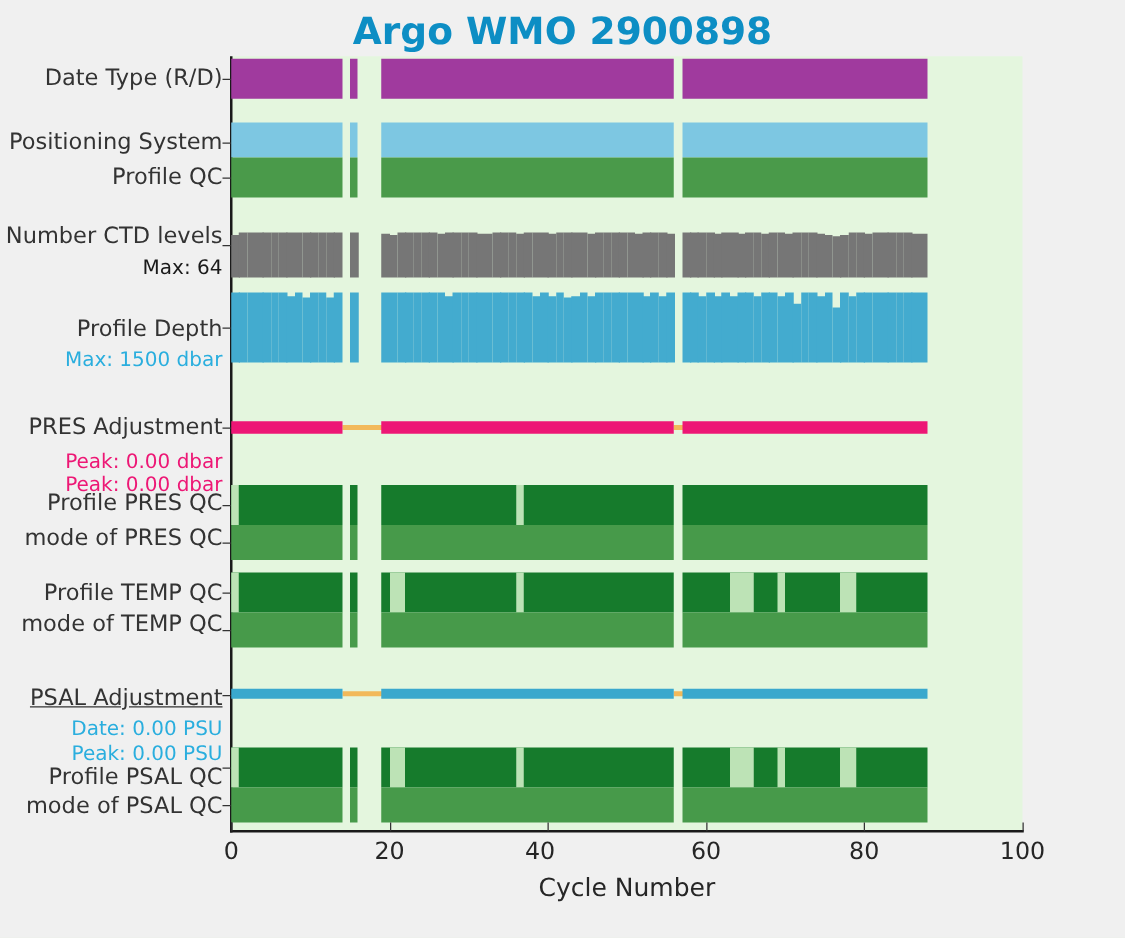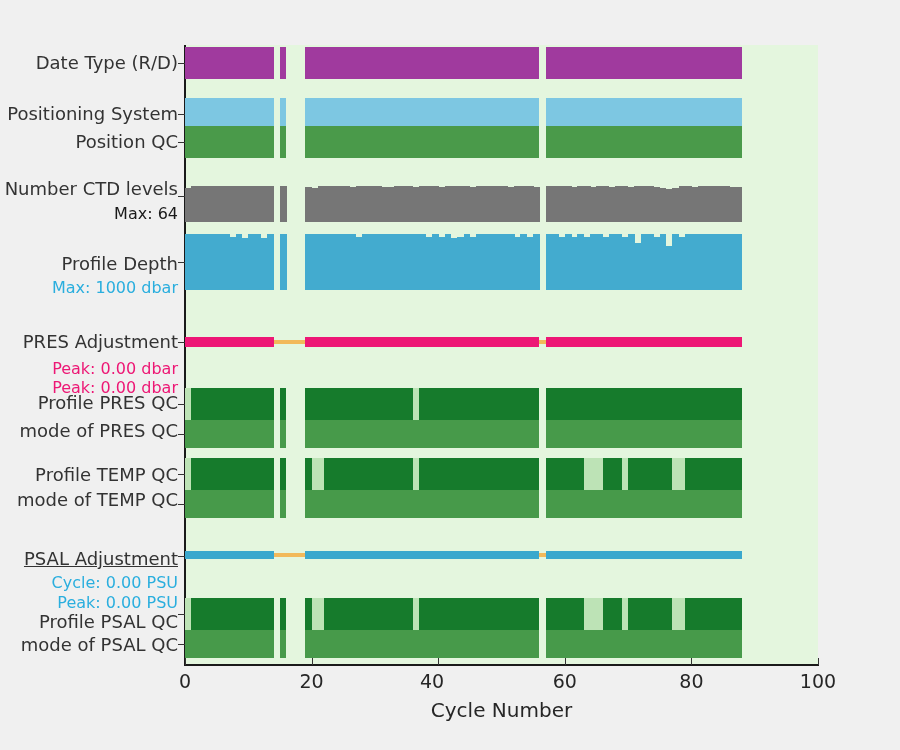--- a/index.html
+++ b/index.html
@@ -105,42 +105,43 @@
   }
   
   .track { position: absolute; left: 0; }
   .seg { position: absolute; }
 </style>
 </head>
 <body>
 
 <div id="figure">
 
+  <div id="title">Argo WMO 2900898</div>
 
   <div id="plot"></div>
   <div id="axis-left"></div>
   <div id="axis-bottom"></div>
 
   <div id="labels-layer">
       <div class="rowlabel" style="top: 52px;">Date Type (R/D)</div>
       <div class="rowlabel" style="top: 103px;">Positioning System</div>
-      <div class="rowlabel" style="top: 131px;">Position QC</div>
+      <div class="rowlabel" style="top: 131px;">Profile QC</div>
       <div class="rowlabel" style="top: 178px;">Number CTD levels</div>
       <div class="rowlabel sub black" style="top: 203px;">Max: 64</div>
       <div class="rowlabel" style="top: 253px;">Profile Depth</div>
-      <div class="rowlabel sub cyan" style="top: 277px;">Max: 1000 dbar</div>
+      <div class="rowlabel sub cyan" style="top: 277px;">Max: 1500 dbar</div>
       <div class="rowlabel" style="top: 331px;">PRES Adjustment</div>
       <div class="rowlabel sub pink" style="top: 358px;">Peak: 0.00 dbar</div>
       <div class="rowlabel sub pink" style="top: 377px;">Peak: 0.00 dbar</div>
       <div class="rowlabel" style="top: 392px;">Profile PRES QC</div>
       <div class="rowlabel" style="top: 420px; margin-left: 43px;">mode of PRES QC</div>
       <div class="rowlabel" style="top: 464px;">Profile TEMP QC</div>
       <div class="rowlabel" style="top: 489px;">mode of TEMP QC</div>
       <div class="rowlabel" style="top: 548px; text-decoration: underline;">PSAL Adjustment</div>
-      <div class="rowlabel sub cyan" style="top: 572px;">Cycle: 0.00 PSU</div>
+      <div class="rowlabel sub cyan" style="top: 572px;">Date: 0.00 PSU</div>
       <div class="rowlabel sub cyan" style="top: 592px;">Peak: 0.00 PSU</div>
       <div class="rowlabel" style="top: 611px;">Profile PSAL QC</div>
       <div class="rowlabel" style="top: 634px;">mode of PSAL QC</div>
       <div class="tick-y" style="top: 63px;"></div>
       <div class="tick-y" style="top: 114px;"></div>
       <div class="tick-y" style="top: 142px;"></div>
       <div class="tick-y" style="top: 196px;"></div>
       <div class="tick-y" style="top: 262px;"></div>
       <div class="tick-y" style="top: 342px;"></div>
       <div class="tick-y" style="top: 404px;"></div>

